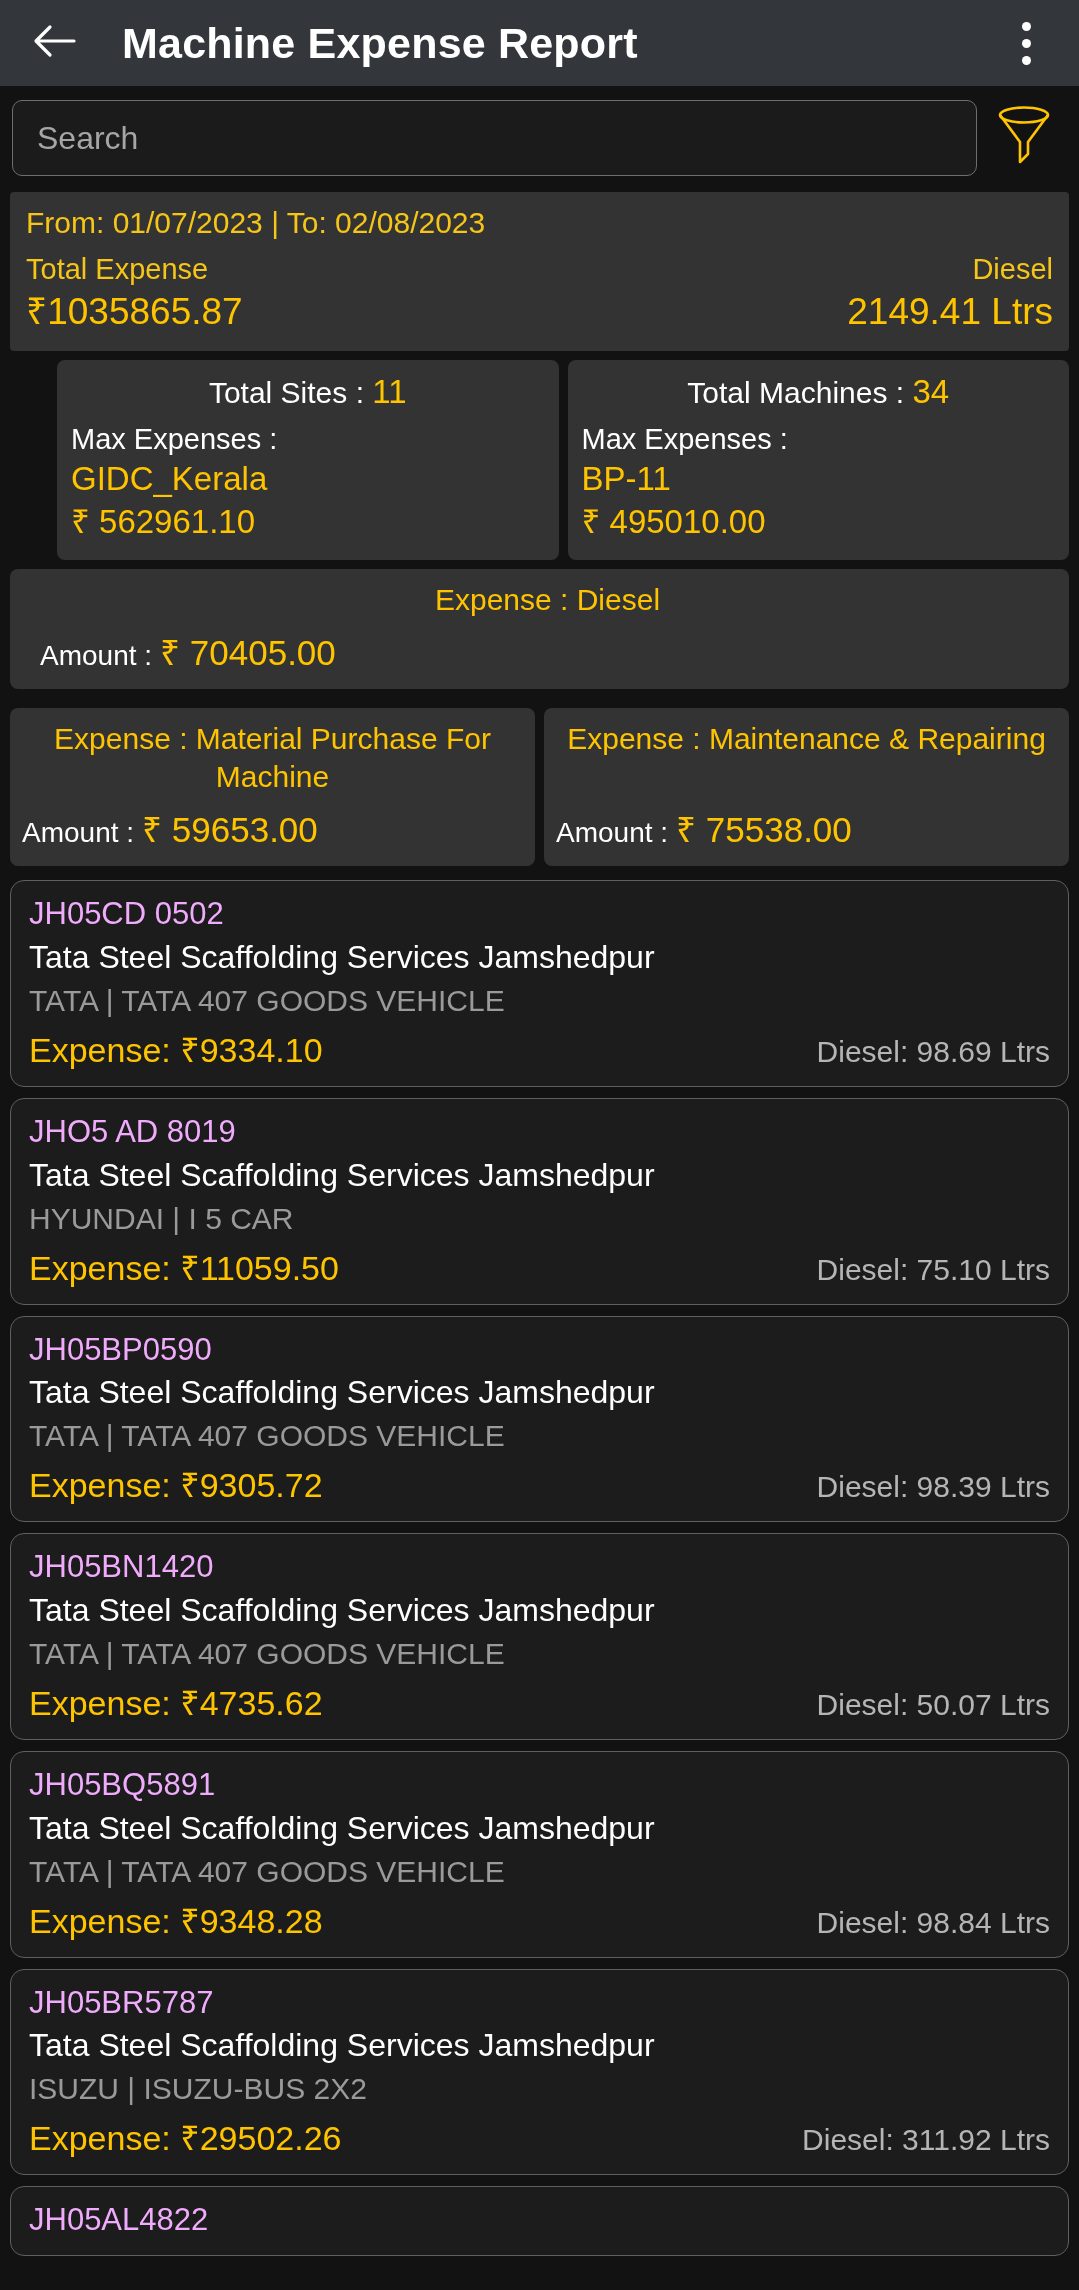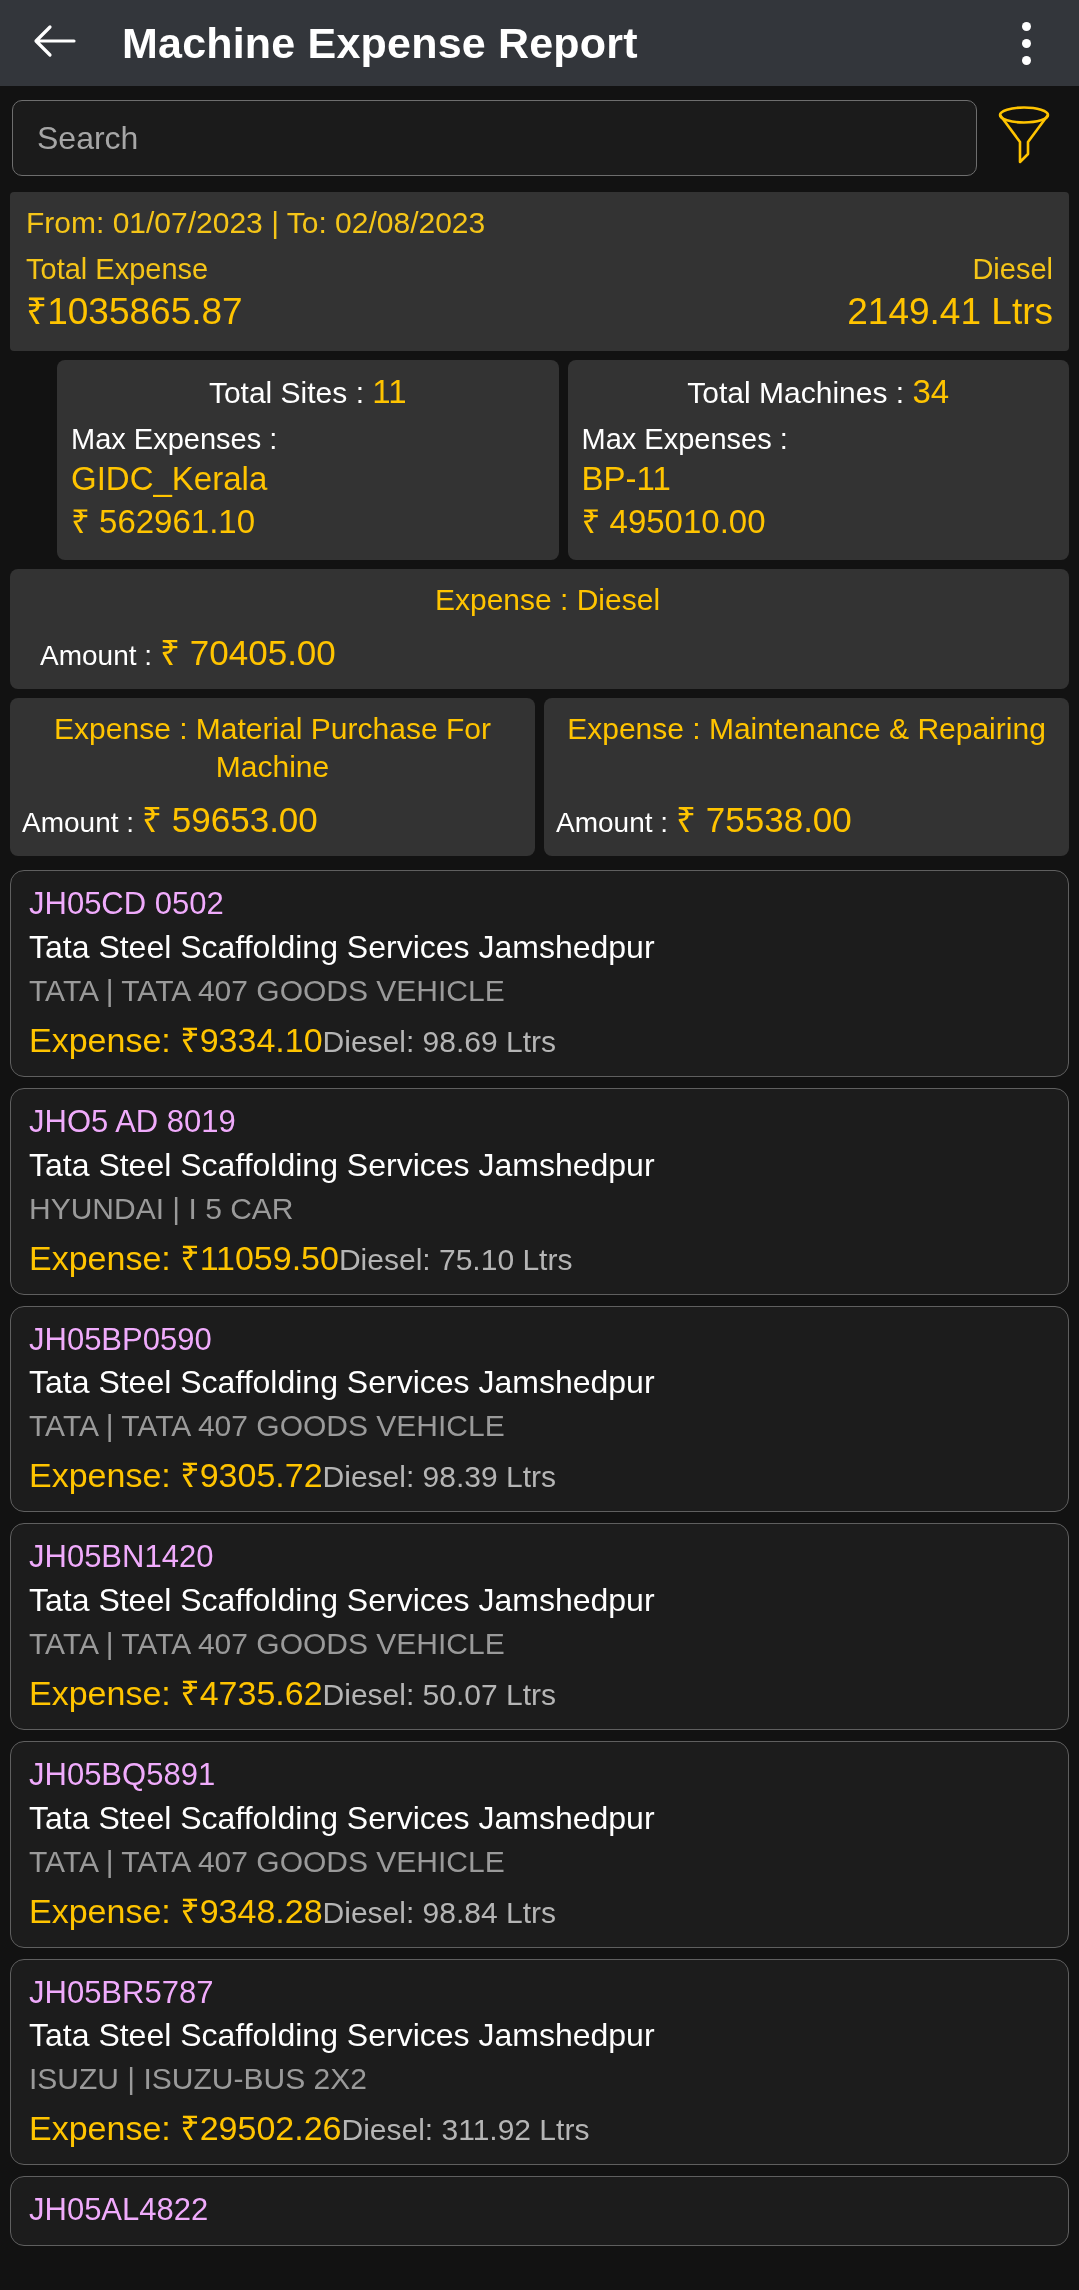--- a/index.html
+++ b/index.html
@@ -117,21 +117,21 @@
   .exp-card-full {
     margin: 9px 10px 0 10px;
     background: #333333;
     border-radius: 8px;
     padding: 12px 14px 14px 30px;
   }
   .exp-title { color: #ffc400; font-size: 30px; text-align: center; line-height: 1.25; }
   .exp-amt-line { margin-top: 10px; display: flex; align-items: baseline; }
   .exp-amt-label { color: #ffffff; font-size: 28px; }
   .exp-amt-val { color: #ffc400; font-size: 35px; margin-left: 8px; }
-  .exp-cards-row { display: flex; gap: 9px; margin: 9px 10px 0 10px; }
+  .exp-cards-row { display: flex; gap: 9px; margin: 19px 10px 0 10px; }
   .exp-card-half {
     flex: 1 1 0;
     background: #333333;
     border-radius: 8px;
     padding: 12px 12px 14px 12px;
     min-width: 0;
     display: flex;
     flex-direction: column;
   }
   .exp-card-half .exp-title { flex: 1 1 auto; }
@@ -140,21 +140,21 @@
   .list { margin: 14px 10px 0 10px; display: flex; flex-direction: column; gap: 11px; }
   .list-item {
     background: #1c1c1c;
     border: 1px solid #5f5f5f;
     border-radius: 14px;
     padding: 12px 18px 14px 18px;
   }
   .li-reg { color: #f0abfc; font-size: 31px; line-height: 1.35; }
   .li-site { color: #ffffff; font-size: 32px; line-height: 1.4; }
   .li-model { color: #9a9a9a; font-size: 30px; line-height: 1.4; }
-  .li-bottom { display: flex; align-items: baseline; margin-top: 4px; }
+  .li-bottom { display: flex; justify-content: space-between; align-items: baseline; margin-top: 4px; }
   .li-expense { color: #ffc400; font-size: 34px; }
   .li-diesel { color: #b5b5b5; font-size: 30px; }
 </style>
 </head>
 <body>
 
 <div class="screen">
 
   <div class="appbar">
     <div class="back-btn">

